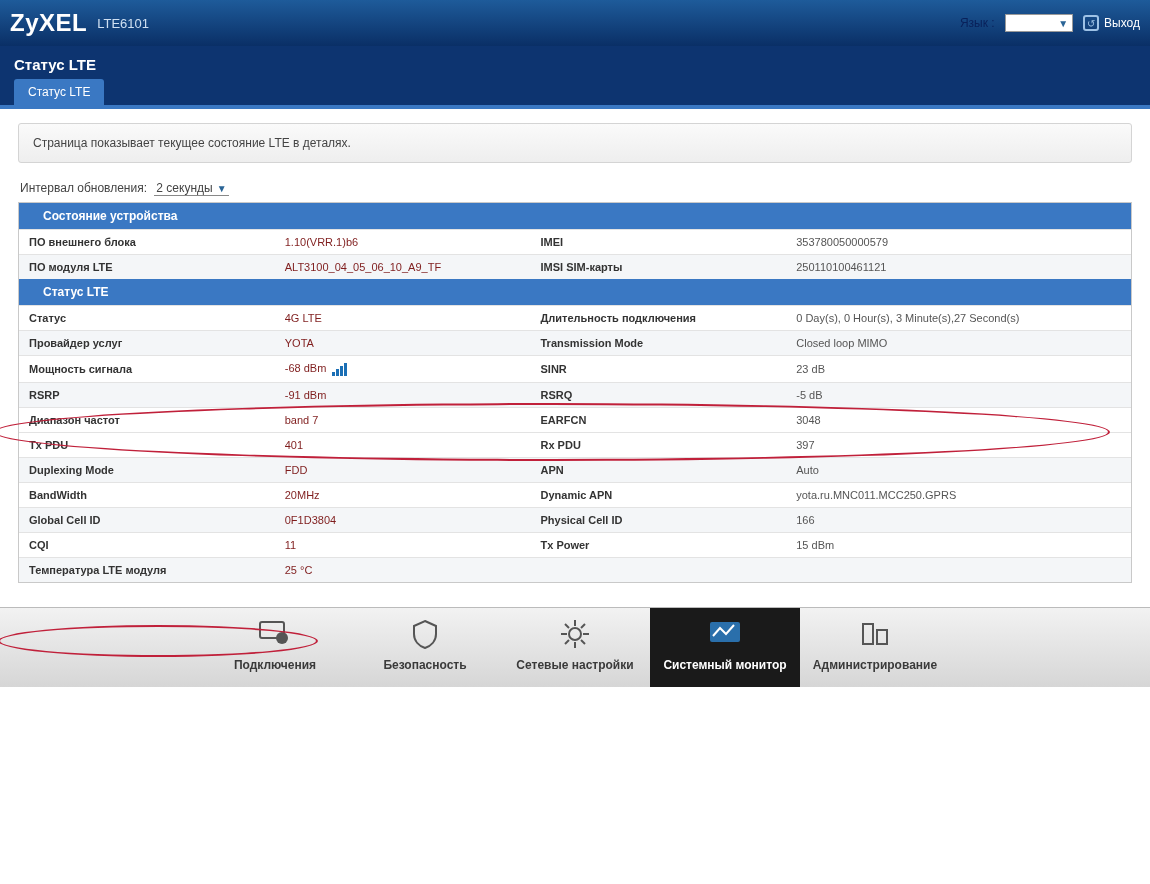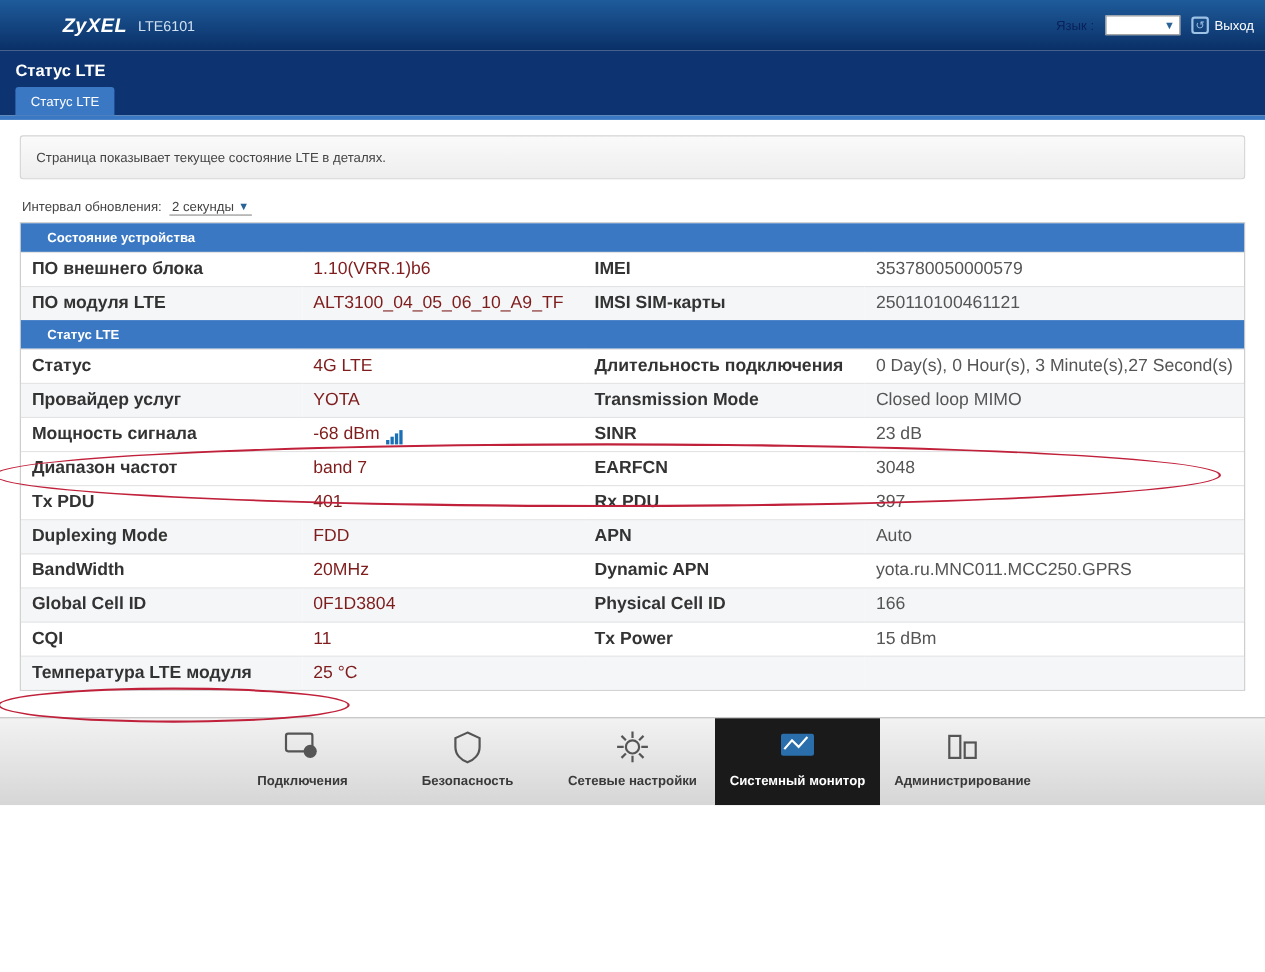--- a/index.html
+++ b/index.html
@@ -14,27 +14,25 @@
   .header {
     height: 46px;
     background: linear-gradient(#1e5b9a, #0a2f66);
     color: #fff;
     display: flex;
     align-items: center;
     padding: 0 10px;
   }
   .logo {
     font-family: "Arial Black", Arial, sans-serif;
-    font-style: italic;
     font-weight: 900;
-    font-size: 18px;
+    font-size: 24px;
     letter-spacing: 0.5px;
     color: #fff;
     margin-right: 10px;
-    margin-left: 47px;
   }
   .model { font-size: 13px; color: #cfe0f2; }
   .header-right { margin-left: auto; display: flex; align-items: center; gap: 10px; font-size: 12px; }
   .lang-label { color: #09215a; }
   .lang-select {
     background:#fff; border:1px solid #999; padding:1px 4px;
     font-size:12px; display:inline-flex; align-items:center; gap:4px;
   }
   .lang-select .caret { color:#2a6496; font-size:10px; }
   .logout { display:flex; align-items:center; gap:5px; cursor:pointer; }
@@ -83,21 +81,21 @@
   .tbl-wrap { border:1px solid #c9c9c9; margin-top:4px; }
   .section-hdr {
     background:#3a78c3; color:#fff; font-weight:bold;
     padding:6px 24px; font-size:12px;
   }
   table { width:100%; border-collapse:collapse; table-layout:fixed; }
   td {
     border-top:1px solid #e3e3e3;
     padding:6px 10px;
     vertical-align:middle;
-    font-size:16px;
+    font-size:11px;
   }
   tr.alt td { background:#f4f6f8; }
   .lbl { font-weight:bold; color:#333; width:23%; }
   .val { color:#7f1d1d; width:23%; }
   .lbl2 { font-weight:bold; color:#333; width:23%; }
   .val2 { color:#555; width:31%; }
   .sigbars { display:inline-block; margin-left:6px; vertical-align:middle; }
   .sigbars span { display:inline-block; width:3px; margin-right:1px; background:#1b6fb5; vertical-align:bottom; }
   .b1{height:4px}.b2{height:7px}.b3{height:10px}.b4{height:13px;background:#b8cde0;}
   
@@ -202,20 +200,26 @@
             <td class="val">YOTA</td>
             <td class="lbl2">Transmission Mode</td>
             <td class="val2">Closed loop MIMO</td>
           </tr>
           <tr>
             <td class="lbl">Мощность сигнала</td>
             <td class="val">-68 dBm<span class="sigbars"><span class="b1"></span><span class="b2"></span><span class="b3"></span><span class="b4"></span></span></td>
             <td class="lbl2">SINR</td>
             <td class="val2">23 dB</td>
           </tr>
+          <tr class="alt">
+            <td class="lbl">RSRP</td>
+            <td class="val">-91 dBm</td>
+            <td class="lbl2">RSRQ</td>
+            <td class="val2">-5 dB</td>
+          </tr>
           <tr>
             <td class="lbl">Диапазон частот</td>
             <td class="val">band 7</td>
             <td class="lbl2">EARFCN</td>
             <td class="val2">3048</td>
           </tr>
           <tr>
             <td class="lbl">Tx PDU</td>
             <td class="val">401</td>
             <td class="lbl2">Rx PDU</td>

